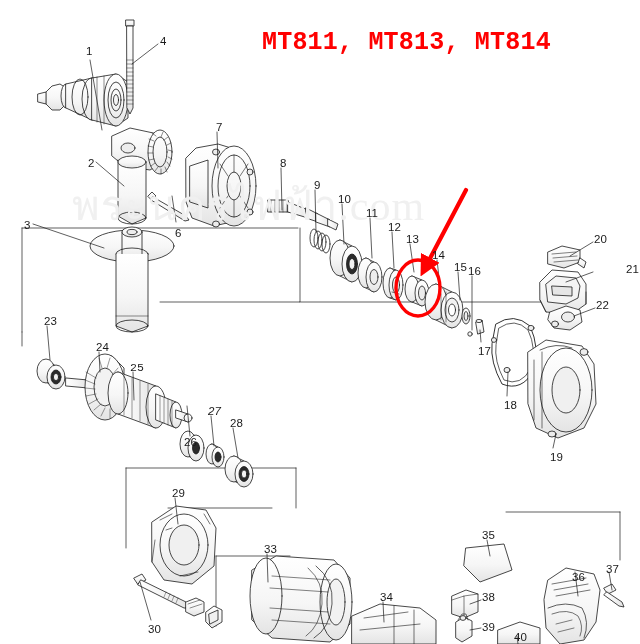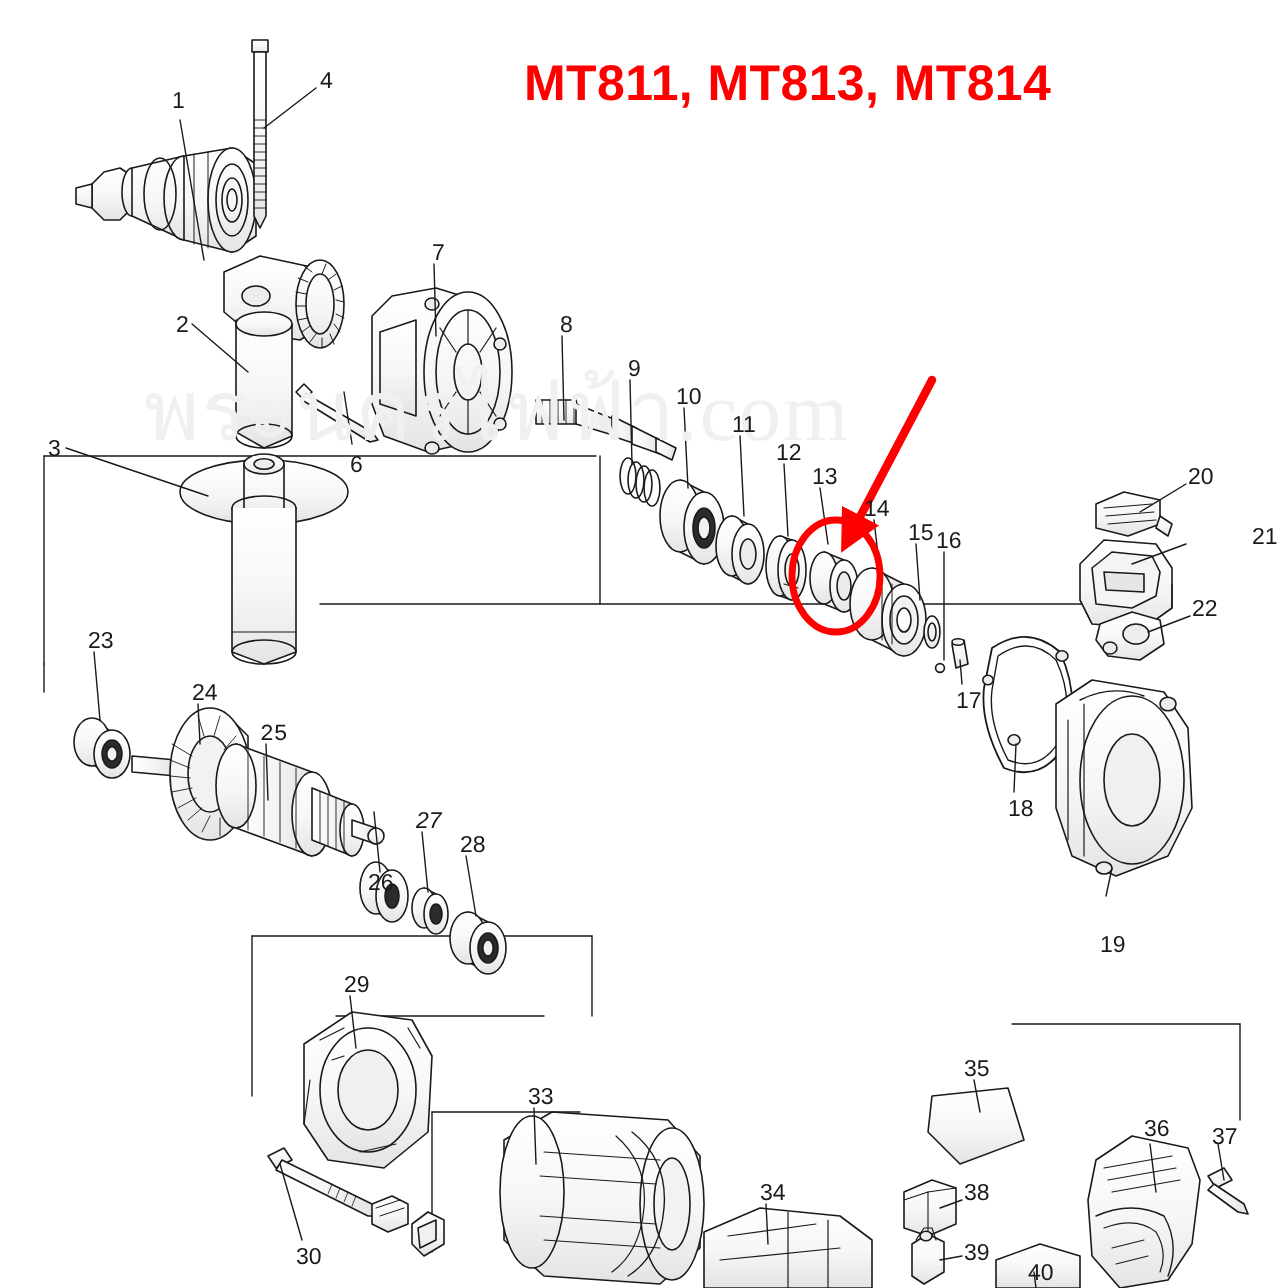--- a/index.html
+++ b/index.html
@@ -20,21 +20,21 @@
   }
   #diagram-svg {
     position: absolute;
     left: 0;
     top: 0;
     width: 640px;
     height: 644px;
   }
   .title {
     position: absolute;
-    font-family: Liberation Sans, sans-serif;
+    font-family: Liberation Mono, monospace;
     font-weight: bold;
     font-size: 25px;
     letter-spacing: 0.2px;
     white-space: nowrap;
   }
   .callout {
     position: absolute;
     font-family: "Liberation Sans", sans-serif;
     font-size: 11.5px;
     color: #1a1a1a;
@@ -549,35 +549,35 @@
       <div class="callout" style="left: 314px; top: 180px;">9</div>
       <div class="callout" style="left: 338px; top: 194px;">10</div>
       <div class="callout" style="left: 366px; top: 208px;">11</div>
       <div class="callout" style="left: 388px; top: 222px;">12</div>
       <div class="callout" style="left: 406px; top: 234px;">13</div>
       <div class="callout" style="left: 432px; top: 250px;">14</div>
       <div class="callout" style="left: 454px; top: 262px;">15</div>
       <div class="callout" style="left: 468px; top: 266px;">16</div>
       <div class="callout" style="left: 478px; top: 346px;">17</div>
       <div class="callout" style="left: 504px; top: 400px;">18</div>
-      <div class="callout" style="left: 550px; top: 452px; margin-top: 16px;">19</div>
+      <div class="callout" style="left: 550px; top: 452px;">19</div>
       <div class="callout" style="left: 594px; top: 234px;">20</div>
       <div class="callout" style="left: 626px; top: 264px;">21</div>
       <div class="callout" style="left: 596px; top: 300px;">22</div>
       <div class="callout" style="left: 44px; top: 316px;">23</div>
       <div class="callout" style="left: 96px; top: 342px;">24</div>
       <div class="callout" style="left: 130px; top: 362px; font-family: Liberation Mono, monospace;">25</div>
       <div class="callout" style="left: 184px; top: 396px; margin-top: 41px;">26</div>
       <div class="callout" style="left: 208px; top: 406px; font-style: italic;">27</div>
       <div class="callout" style="left: 230px; top: 418px;">28</div>
       <div class="callout" style="left: 172px; top: 488px;">29</div>
       <div class="callout" style="left: 148px; top: 624px;">30</div>
       <div class="callout" style="left: 264px; top: 544px;">33</div>
       <div class="callout" style="left: 380px; top: 592px; text-align: right;">34</div>
       <div class="callout" style="left: 482px; top: 530px;">35</div>
-      <div class="callout" style="left: 572px; top: 560px;">36</div>
+      <div class="callout" style="left: 572px; top: 572px;">36</div>
       <div class="callout" style="left: 606px; top: 564px;">37</div>
       <div class="callout" style="left: 482px; top: 592px;">38</div>
       <div class="callout" style="left: 482px; top: 622px;">39</div>
       <div class="callout" style="left: 514px; top: 632px; text-align: right;">40</div>
     </div>
 
 </div>
 
 </body></html>

